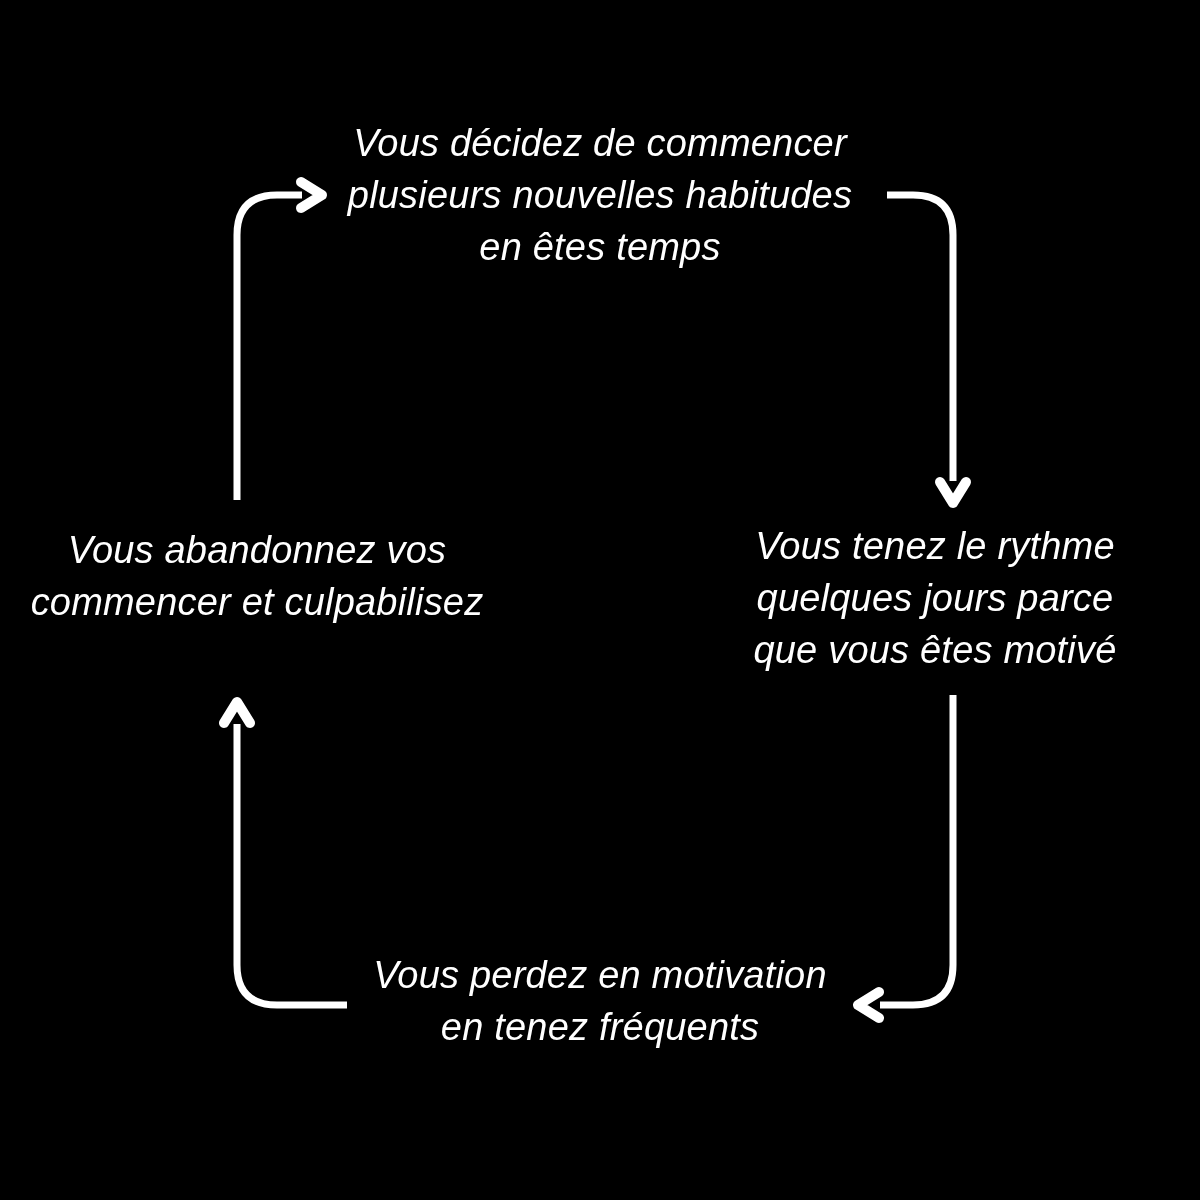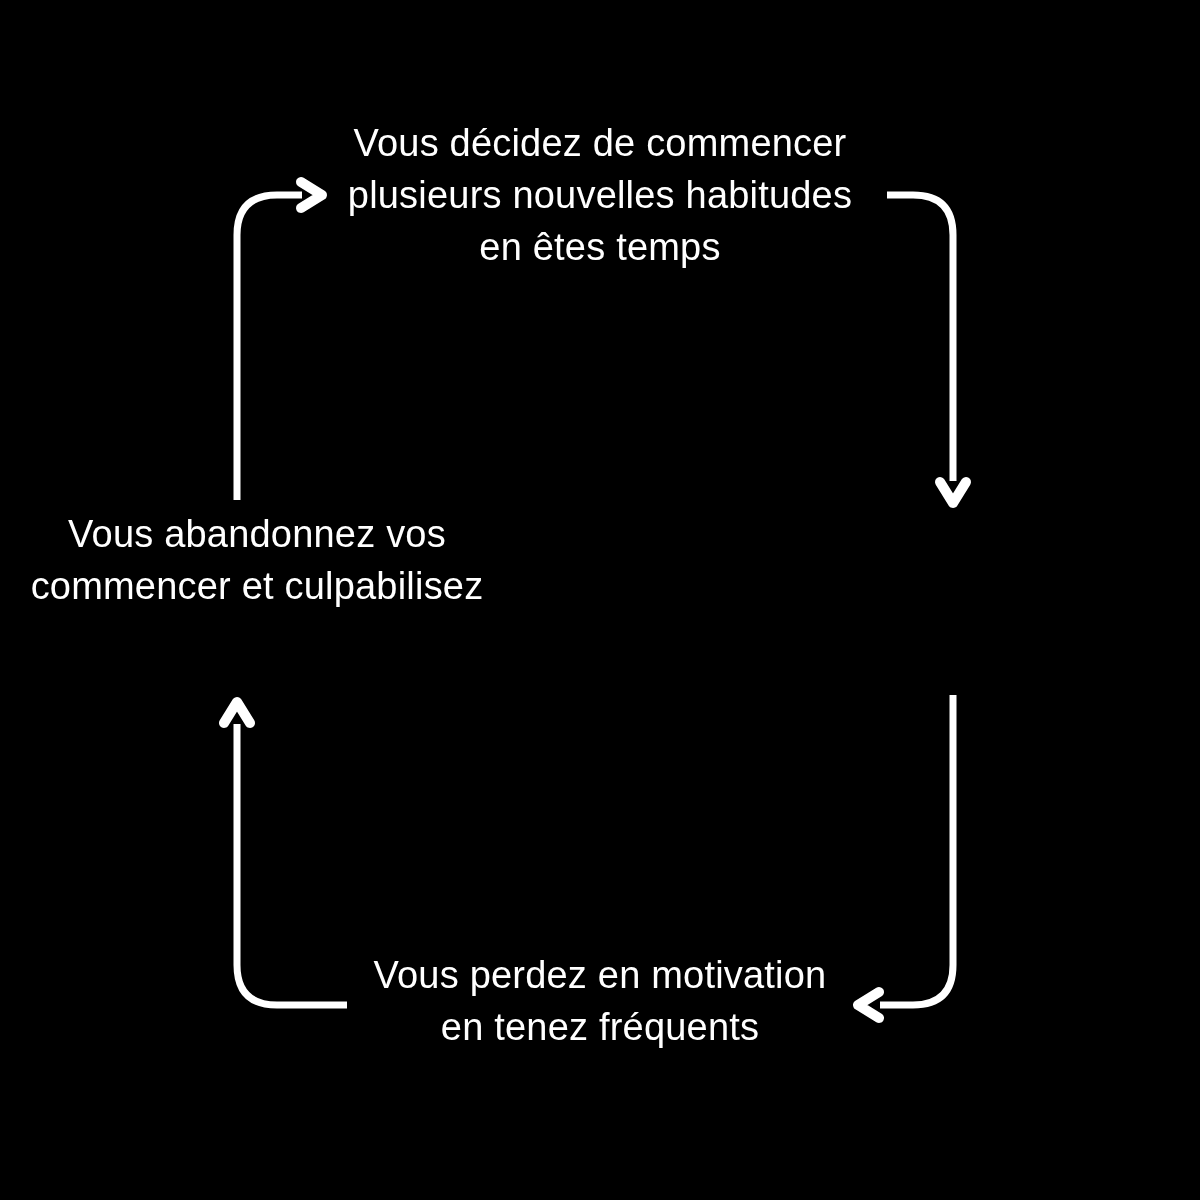--- a/index.html
+++ b/index.html
@@ -12,40 +12,41 @@
     height: 1200px;
     background: var(--bg);
     overflow: hidden;
   }
   .canvas {
     position: relative;
     width: 1116px;
     height: 1200px;
     background: var(--bg);
     font-family: "Liberation Sans", "DejaVu Sans", sans-serif;
+    font-style: italic;
   }
   .arrow-layer {
     position: absolute;
     inset: 0;
     width: 1200px;
     height: 1200px;
   }
   .node {
     position: absolute;
     color: var(--fg);
     font-size: 38px;
     line-height: 52px;
     font-weight: 400;
     text-align: center;
     letter-spacing: 0.2px;
   }
   .node span { display: block; }
   .node-top    { left: 300px; top: 117px;  width: 600px; }
   .node-right  { left: 725px; top: 520px;  width: 420px; }
-  .node-left   { left: 0px;   top: 508px;  width: 514px; }
+  .node-left   { left: 0px;   top: 524px;  width: 514px; }
   .node-bottom { left: 340px; top: 949px;  width: 520px; }
 
   .shaft {
     fill: none;
     stroke: var(--fg);
     stroke-width: 7;
     stroke-linecap: butt;
   }
   .head {
     fill: none;
@@ -82,20 +83,25 @@
       <path class="head" d="M 224 723 L 237 702 L 250 723"></path>
     </g>
   </svg>
 
   <div class="node node-top">
     <span>Vous décidez de commencer</span>
     <span>plusieurs nouvelles habitudes</span>
     <span>en êtes temps</span>
   </div>
 
+  <div class="node node-right">
+    <span>Vous tenez le rythme</span>
+    <span>quelques jours parce</span>
+    <span>que vous êtes motivé</span>
+  </div>
 
   <div class="node node-bottom">
     <span>Vous perdez en motivation</span>
     <span>en tenez fréquents</span>
   </div>
 
   <div class="node node-left">
     <span>Vous abandonnez vos</span>
     <span>commencer et culpabilisez</span>
   </div>

